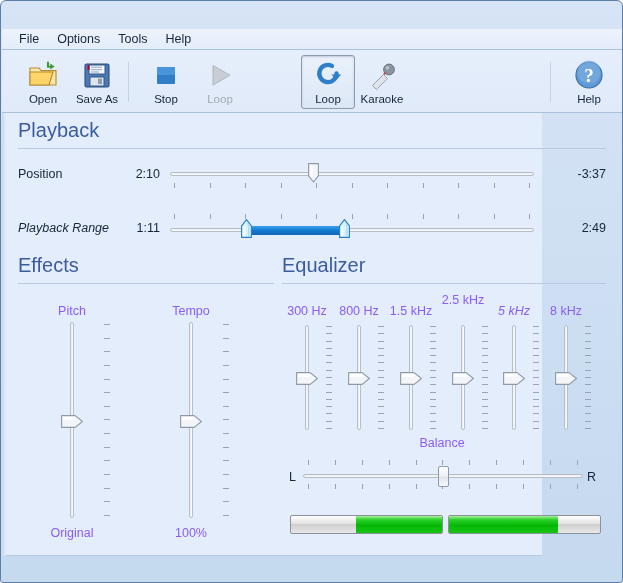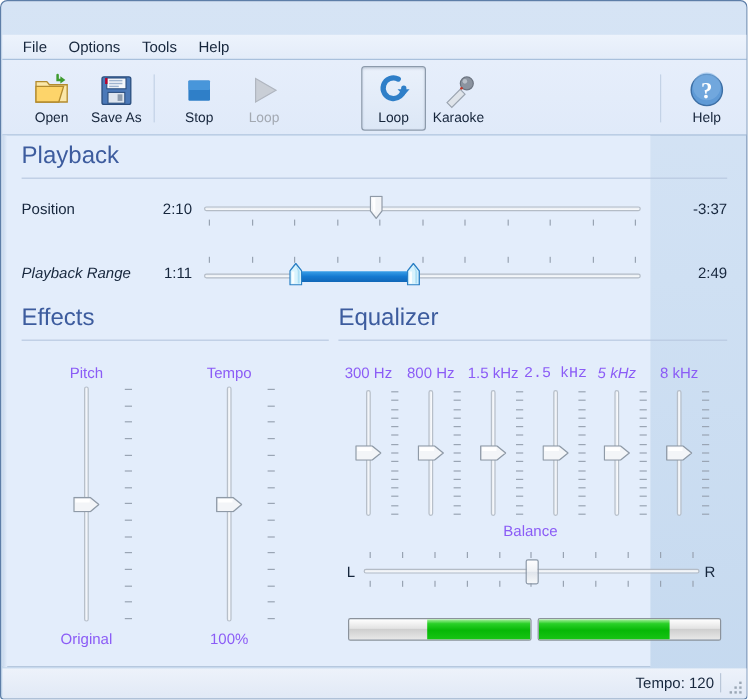--- a/index.html
+++ b/index.html
@@ -624,21 +624,21 @@
         <i class="tk"></i>
         <i class="tk"></i>
     </div>
     <div class="v-thumb" style="left:398px; top:258px;">
       <svg width="22" height="13" viewBox="0 0 22 13">
           <path d="M.6.6h13.6L21.4 6.5l-7.2 5.9H.6z" fill="#f3f5f8" stroke="#8f9aa7" stroke-width="1.1" stroke-linejoin="round"></path>
           <path d="M1.8 1.8h12v3h-12z" fill="#ffffff" opacity=".95"></path>
         </svg>
     </div>
 
-    <div class="slider-caption" style="left:431px; top:191px; width:60px;font-family:Liberation Mono, monospace;">2.5 kHz</div>
+    <div class="slider-caption" style="left:431px; top:180px; width:60px;">2.5 kHz</div>
     <div class="v-track" style="left:459px; top:212px; height:105px;"></div>
     <div class="v-ticks" style="left:480px; top:213px; height:103px;">
       <i class="tk"></i>
         <i class="tk"></i>
         <i class="tk"></i>
         <i class="tk"></i>
         <i class="tk"></i>
         <i class="tk"></i>
       <i class="tk"></i>
         <i class="tk"></i>
@@ -742,29 +742,13 @@
     <div class="thumb-rect" id="balance-thumb" style="left: 435.5px; top: 353px;"></div>
 
     <div class="meter" style="left:288px; top:402px; width:153px;">
       <div class="meter-fill" id="meter-fill-left" style="left: 64.93px; width: 86.07px;"></div>
     </div>
     <div class="meter" style="left:446px; top:402px; width:153px;">
       <div class="meter-fill" id="meter-fill-right" style="left: 0px; width: 108.72px;"></div>
     </div>
   </div>
 
-  <div class="statusbar">
-    <span class="status-text">Tempo: 120</span>
-    <span class="status-divider"></span>
-    <span class="grip">
-      <svg width="13" height="13" viewBox="0 0 13 13">
-        <g fill="#9aa6b4">
-          <rect x="10" y="2" width="2" height="2"></rect>
-          <rect x="6" y="6" width="2" height="2"></rect>
-            <rect x="10" y="6" width="2" height="2"></rect>
-          <rect x="2" y="10" width="2" height="2"></rect>
-            <rect x="6" y="10" width="2" height="2"></rect>
-            <rect x="10" y="10" width="2" height="2"></rect>
-        </g>
-      </svg>
-    </span>
-  </div>
 </div>
 
 </body></html>

